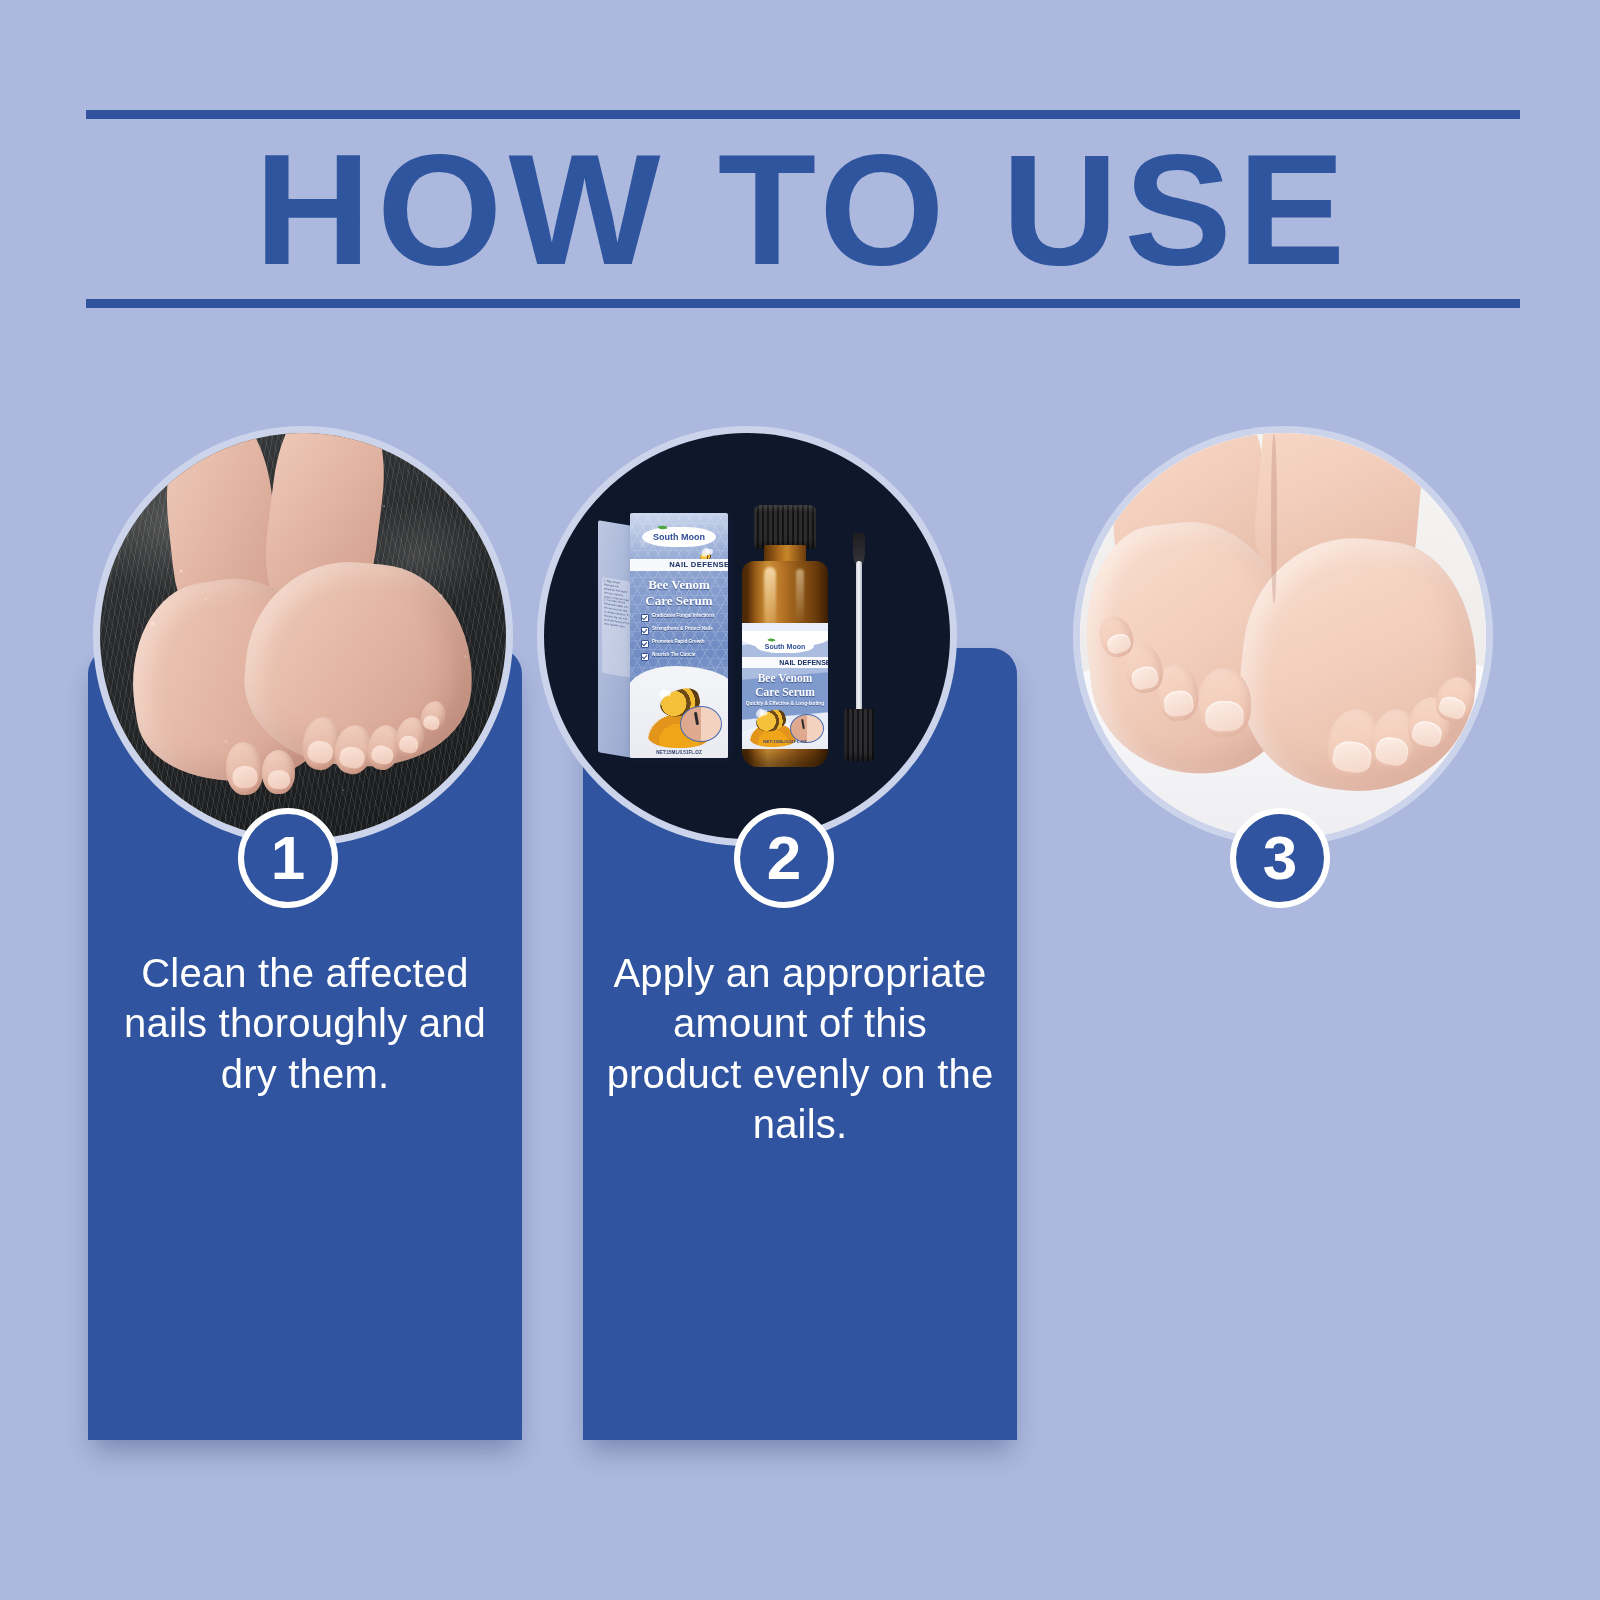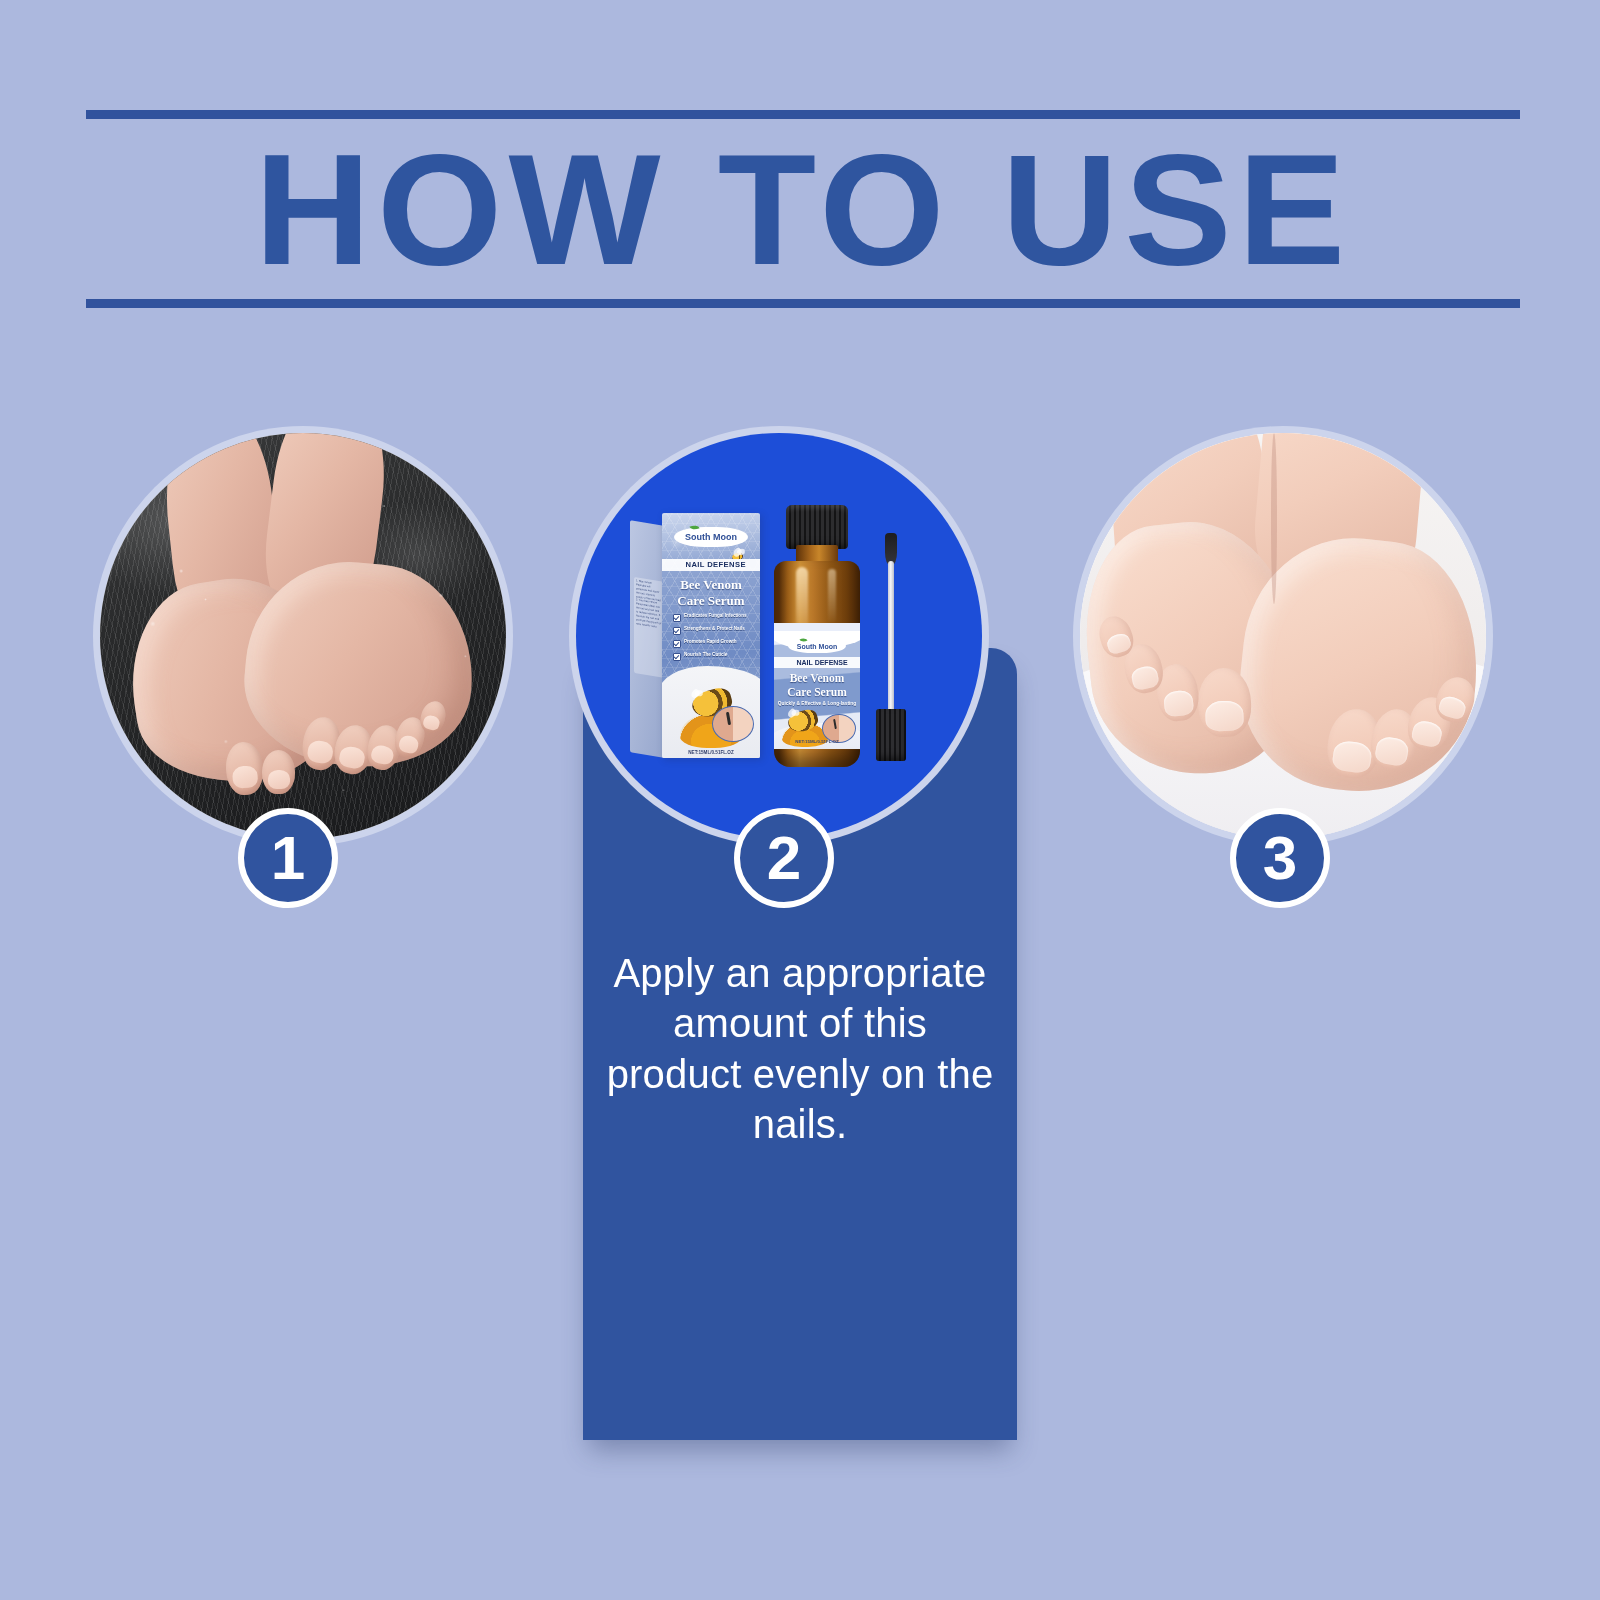--- a/index.html
+++ b/index.html
@@ -53,21 +53,21 @@
 
   
   .photo{
     position:absolute;top:433px;width:406px;height:406px;
     border-radius:50%;
     overflow:hidden;
     background:#fff;
     box-shadow:0 0 0 7px #ccd4ec;
   }
   .photo.p1{left:100px;}
-  .photo.p2{left:576px;background:#1d4ed8;}
+  .photo.p2{left:544px;background:#0f172a;}
   .photo.p3{left:1080px;}
 
   .photo-inner{position:absolute;inset:0;}
 
   
   .ph1-bg{
     position:absolute;inset:0;
     background:
       radial-gradient(ellipse 40% 30% at 18% 22%, rgba(255,255,255,.16), transparent 60%),
       radial-gradient(ellipse 30% 22% at 78% 30%, rgba(255,255,255,.13), transparent 60%),
@@ -187,21 +187,21 @@
     display:flex;align-items:center;justify-content:center;
     color:#2f4f96;font-weight:bold;white-space:nowrap;
   }
   .carton-brand{top:14px;width:74px;height:20px;font-size:9px;}
   .leaf{position:absolute;width:9px;height:5px;background:#4da63f;
         border-radius:0 100% 0 100%;transform:rotate(-22deg);}
   .carton-leaf{left:16px;top:-2px;}
   .nd-badge{
     position:absolute;left:50%;transform:translateX(-50%);
     background:rgba(255,255,255,.92);color:#1b2f61;
-    font-weight:bold;text-align:left;white-space:nowrap;border-radius:2px;padding-left:25px;
+    font-weight:bold;text-align:right;white-space:nowrap;border-radius:2px;padding-left:25px;
   }
   .carton-nd{top:46px;width:76px;height:12px;font-size:7.6px;line-height:12px;letter-spacing:.4px;}
   .prod-name{
     position:absolute;left:50%;transform:translateX(-50%);
     color:#ffffff;font-weight:bold;text-align:center;white-space:nowrap;
     text-shadow:0 1px 1px rgba(20,40,90,.65);
     font-family:"Liberation Serif", serif;
   }
   .carton-n1{top:64px;font-size:13px;}
   .carton-n2{top:80px;font-size:13px;}
@@ -357,20 +357,23 @@
 <body>
 
 <div id="title-block">
   <div class="rule top"></div>
   <div id="page-title">HOW TO USE</div>
   <div class="rule bottom"></div>
 </div>
 
 <div id="cards">
 
+  <div class="card c1">
+    <div class="card-text">Clean the affected nails thoroughly and dry them.</div>
+  </div>
 
   <div class="photo p1">
     <div class="photo-inner">
       <div class="ph1-bg"></div>
       <div class="foot ph1-legL"></div>
       <div class="foot ph1-legR"></div>
       <div class="foot ph1-footL"></div>
       <div class="foot ph1-footR"></div>
       <div class="toe" style="left:50%;top:70%;width:9%;height:13%;transform:rotate(8deg);">
           <div class="nail" style="left:16%;top:46%;width:68%;height:42%;"></div>

